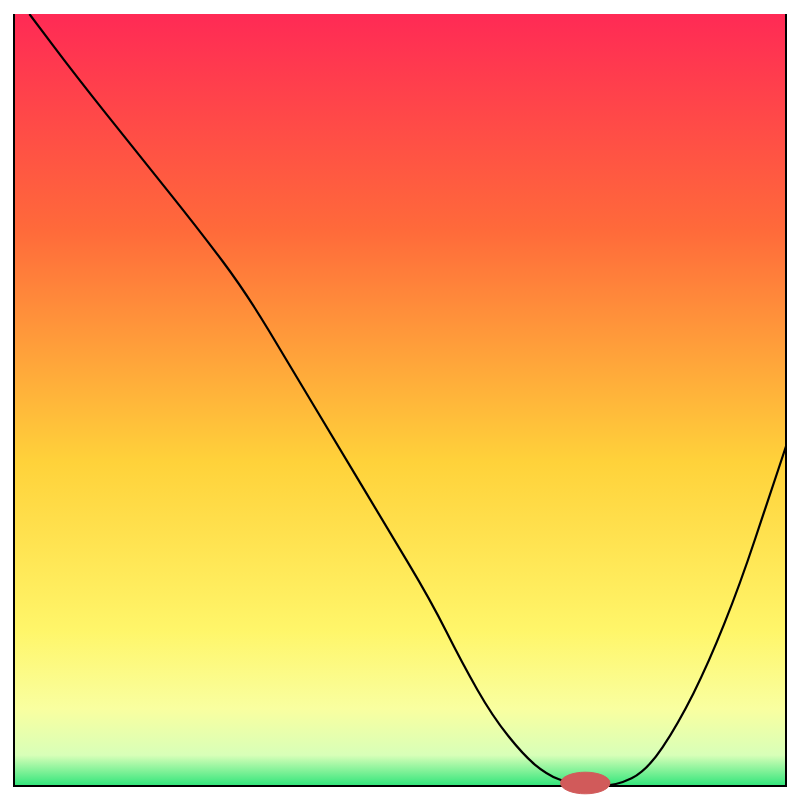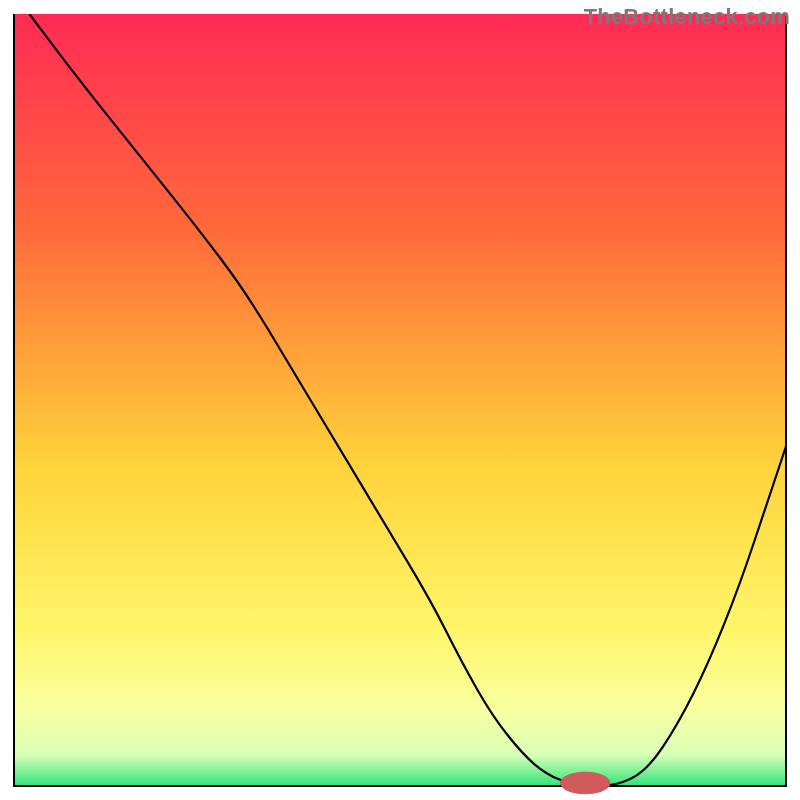--- a/index.html
+++ b/index.html
@@ -44,21 +44,20 @@
   .marker {
     fill: #d15a5a;
     stroke: #d15a5a;
   }
 </style>
 </head>
 <body>
 
 <div class="stage">
 
-  <div class="watermark">TheBottleneck.com</div>
 
   <svg viewBox="0 0 800 800" preserveAspectRatio="none">
 
     <defs>
       <linearGradient id="bg-grad" x1="0" y1="0" x2="0" y2="1">
         <stop id="g0" offset="0%" stop-color="#ff2a55"></stop>
         <stop id="g1" offset="28%" stop-color="#ff6a3a"></stop>
         <stop id="g2" offset="58%" stop-color="#ffd23a"></stop>
         <stop id="g3" offset="80%" stop-color="#fff66a"></stop>
         <stop id="g4" offset="90%" stop-color="#f9ffa0"></stop>

